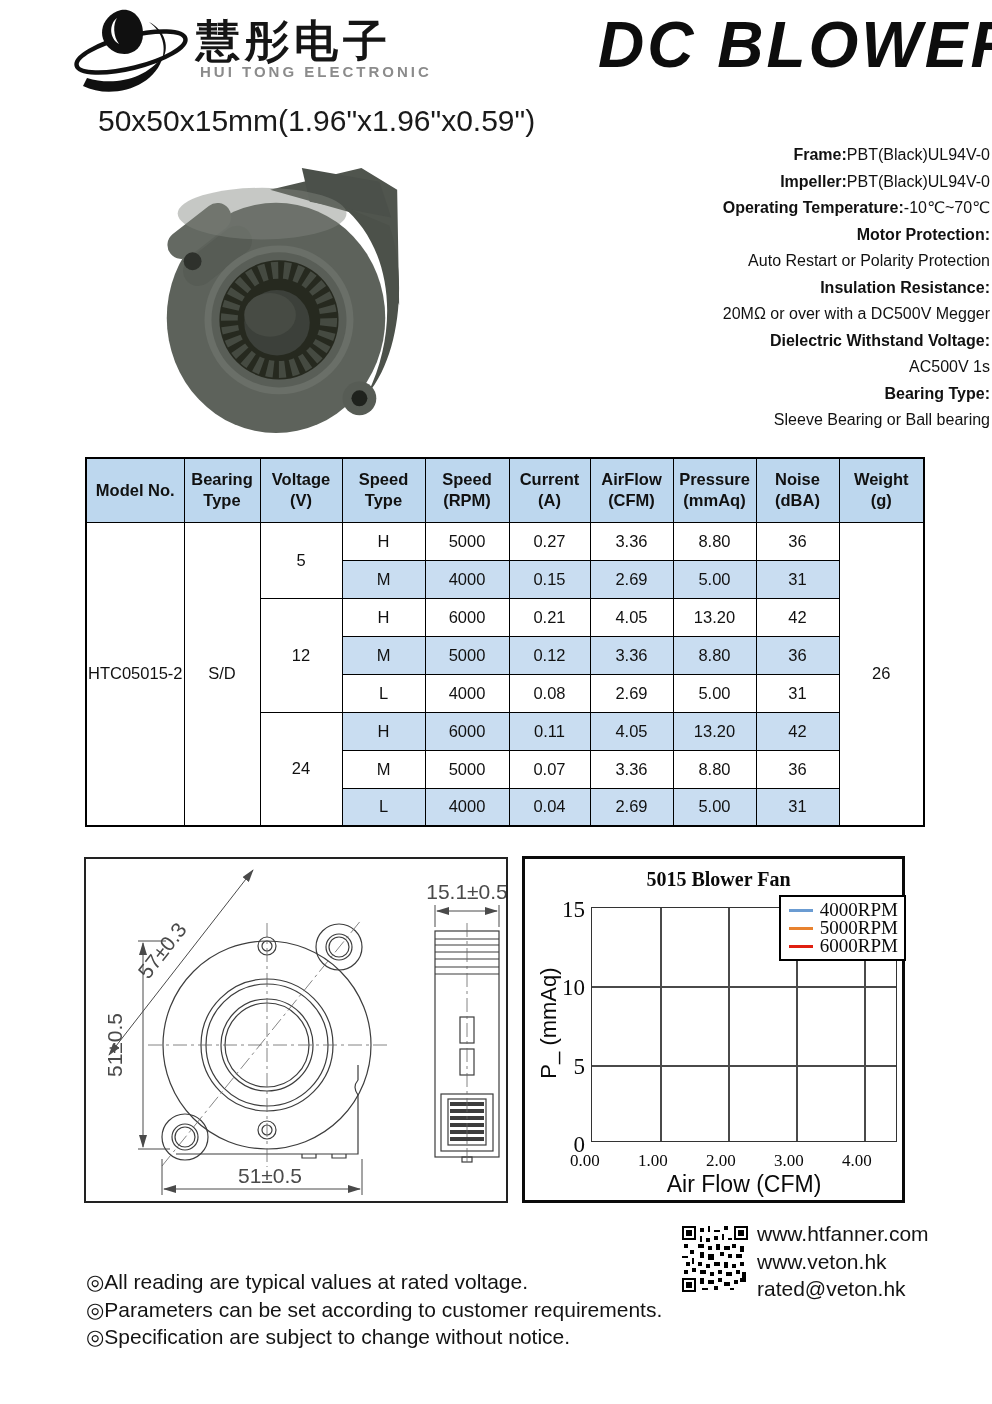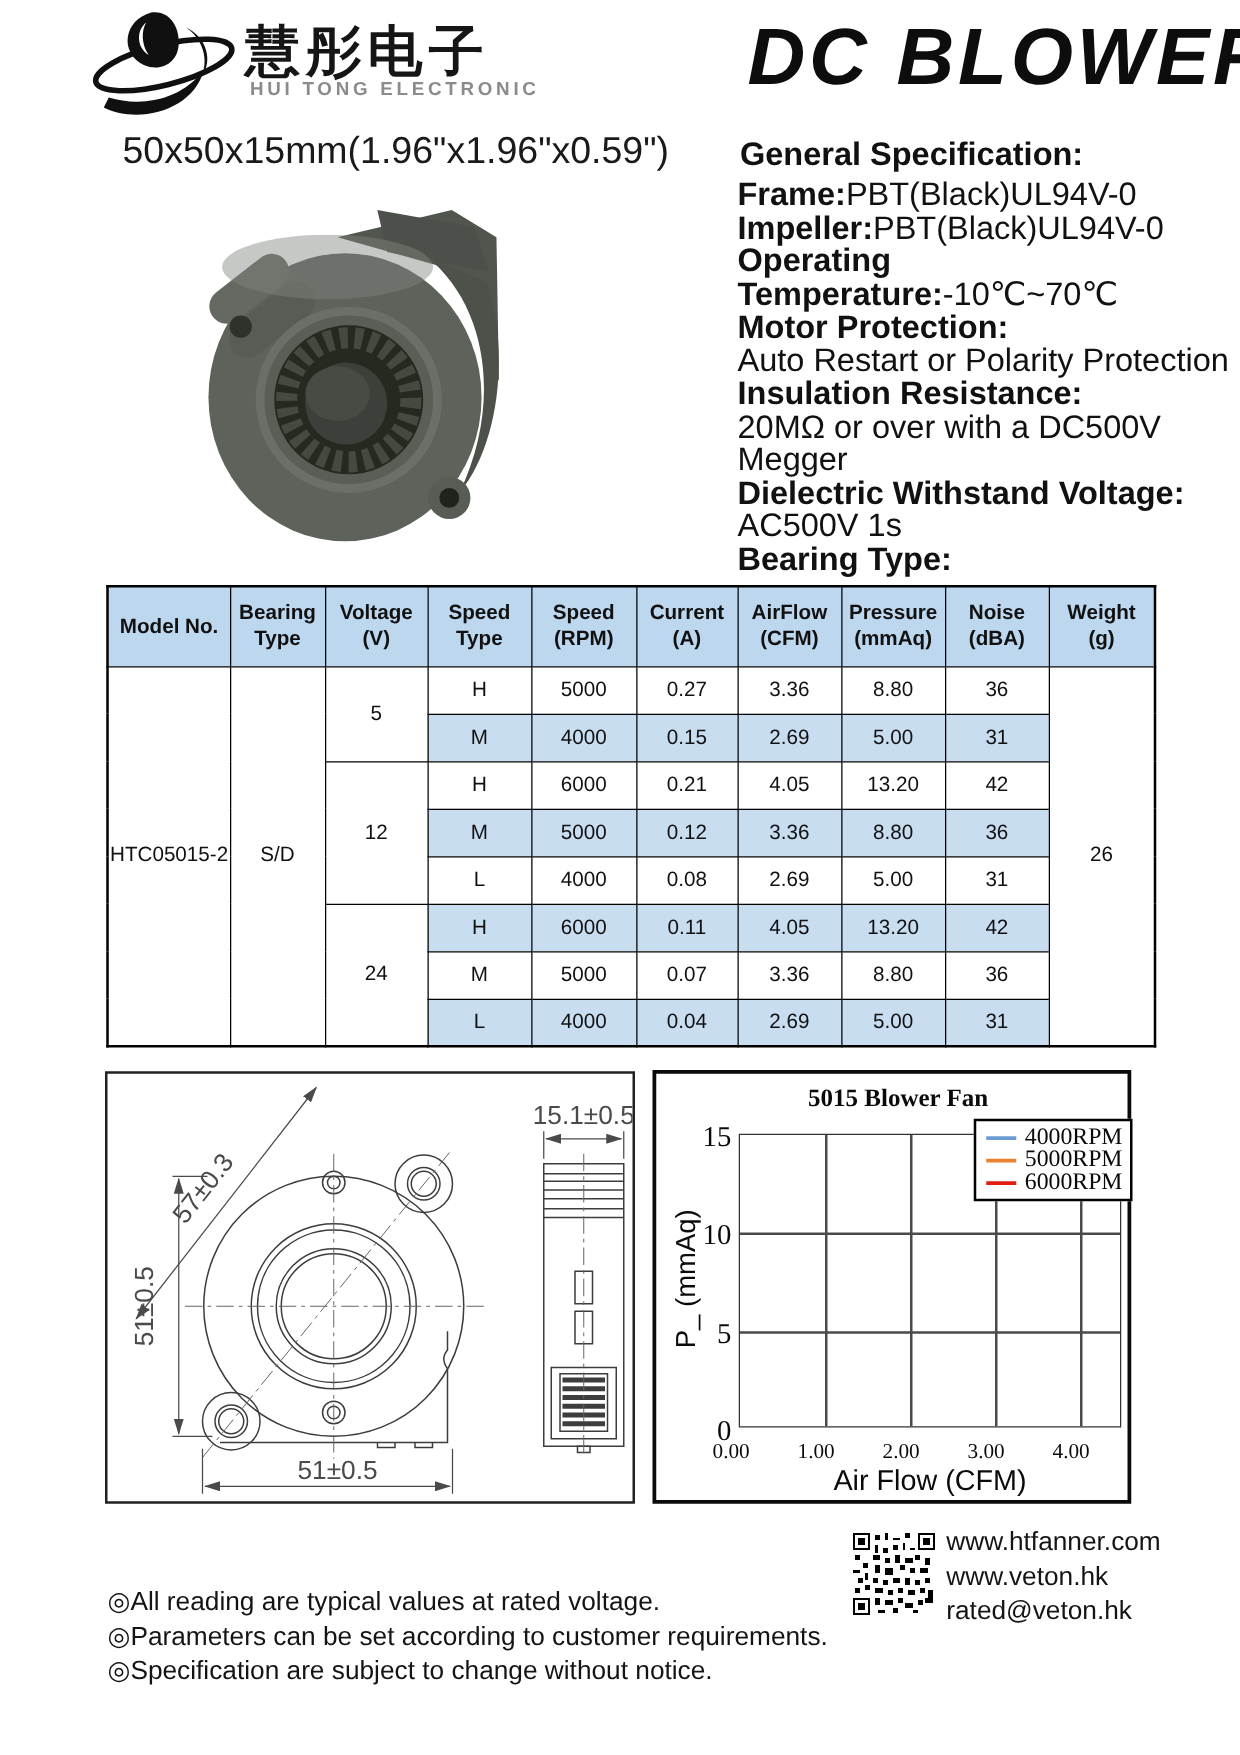--- a/index.html
+++ b/index.html
@@ -14,24 +14,24 @@
   .logo-cn { position:absolute; left:196px; top:12px; font-size:44px; font-weight:700; letter-spacing:5px; color:#151515; }
   .logo-en { position:absolute; left:200px; top:63px; font-size:15px; letter-spacing:3px; color:#8b8b8b; font-weight:600; }
   .product-title {
     position:absolute; left:598px; top:8px; font-size:64px; font-weight:900; font-style:italic;
     letter-spacing:3px; white-space:nowrap; color:#0d0d0d;
   }
   .size-label { position:absolute; left:98px; top:104px; width:396px; text-align:center; font-size:30px; color:#1a1a1a; }
   .photo { position:absolute; left:152px; top:156px; width:250px; height:288px; }
   
   .gs-heading { position:absolute; left:592px; top:108px; font-size:26px; font-weight:700; }
-  .gs-lines { position:absolute; left:590px; top:142px; width:400px; font-size:26px; line-height:26.5px; }
+  .gs-lines { position:absolute; left:590px; top:142px; width:400px; font-size:16px; line-height:26.5px;text-align:right; }
   .gs-lines b { font-weight:700; }
   
-  .spec-table { position:absolute; left:85px; top:457px; border-collapse:collapse; table-layout:fixed; width:838px;margin-top:11px; }
+  .spec-table { position:absolute; left:85px; top:457px; border-collapse:collapse; table-layout:fixed; width:838px; }
   .spec-table th, .spec-table td {
     border:1.5px solid #000; text-align:center; vertical-align:middle;
     font-size:16.5px; padding:0; background:#fff;
   }
   .spec-table { border:2.5px solid #000; }
   .spec-table th { background:#bdd7ee; font-weight:700; height:64px; line-height:1.3; }
   .spec-table td { height:38px; }
   .spec-table td.sh { background:#c9ddf1; }
   
   .drawing-box { position:absolute; left:84px; top:857px; width:424px; height:346px; border:2px solid #222; background:#fff; }
@@ -89,32 +89,32 @@
     <circle cx="127" cy="165" r="75" fill="#6a6f68"></circle>
     <circle cx="127" cy="165" r="68" fill="#595e57"></circle>
     <circle cx="127" cy="165" r="60" fill="#26291f"></circle>
     <circle cx="127" cy="165" r="50" fill="none" stroke="#454a41" stroke-width="17" stroke-dasharray="6.5 5.5"></circle>
     <circle cx="125" cy="168" r="33" fill="#3c403a"></circle>
     <ellipse cx="118" cy="160" rx="26" ry="22" fill="#474b44"></ellipse>
     <circle cx="208" cy="244" r="17" fill="#575c55"></circle>
     <circle cx="208" cy="244" r="8" fill="#1f221d"></circle>
   </svg>
 
-  <div class="gs-heading">General Specification:</div>
   <div class="gs-lines">
     <div><b>Frame:</b><span>PBT(Black)UL94V-0</span></div>
     <div><b>Impeller:</b><span>PBT(Black)UL94V-0</span></div>
     <div><b>Operating Temperature:</b><span>-10℃~70℃</span></div>
     <div><b>Motor Protection:</b><span></span></div>
     <div><b></b><span>Auto Restart or Polarity Protection</span></div>
     <div><b>Insulation Resistance:</b><span></span></div>
     <div><b></b><span>20MΩ or over with a DC500V Megger</span></div>
     <div><b>Dielectric Withstand Voltage:</b><span></span></div>
     <div><b></b><span>AC500V 1s</span></div>
     <div><b>Bearing Type:</b><span></span></div>
+    <div><b></b><span>Sleeve Bearing or Ball bearing</span></div>
   </div>
 
   <table class="spec-table">
     <colgroup>
       <col style="width:98px">
         <col style="width:76px">
         <col style="width:82px">
         <col style="width:83px">
         <col style="width:84px">
       <col style="width:81px">

